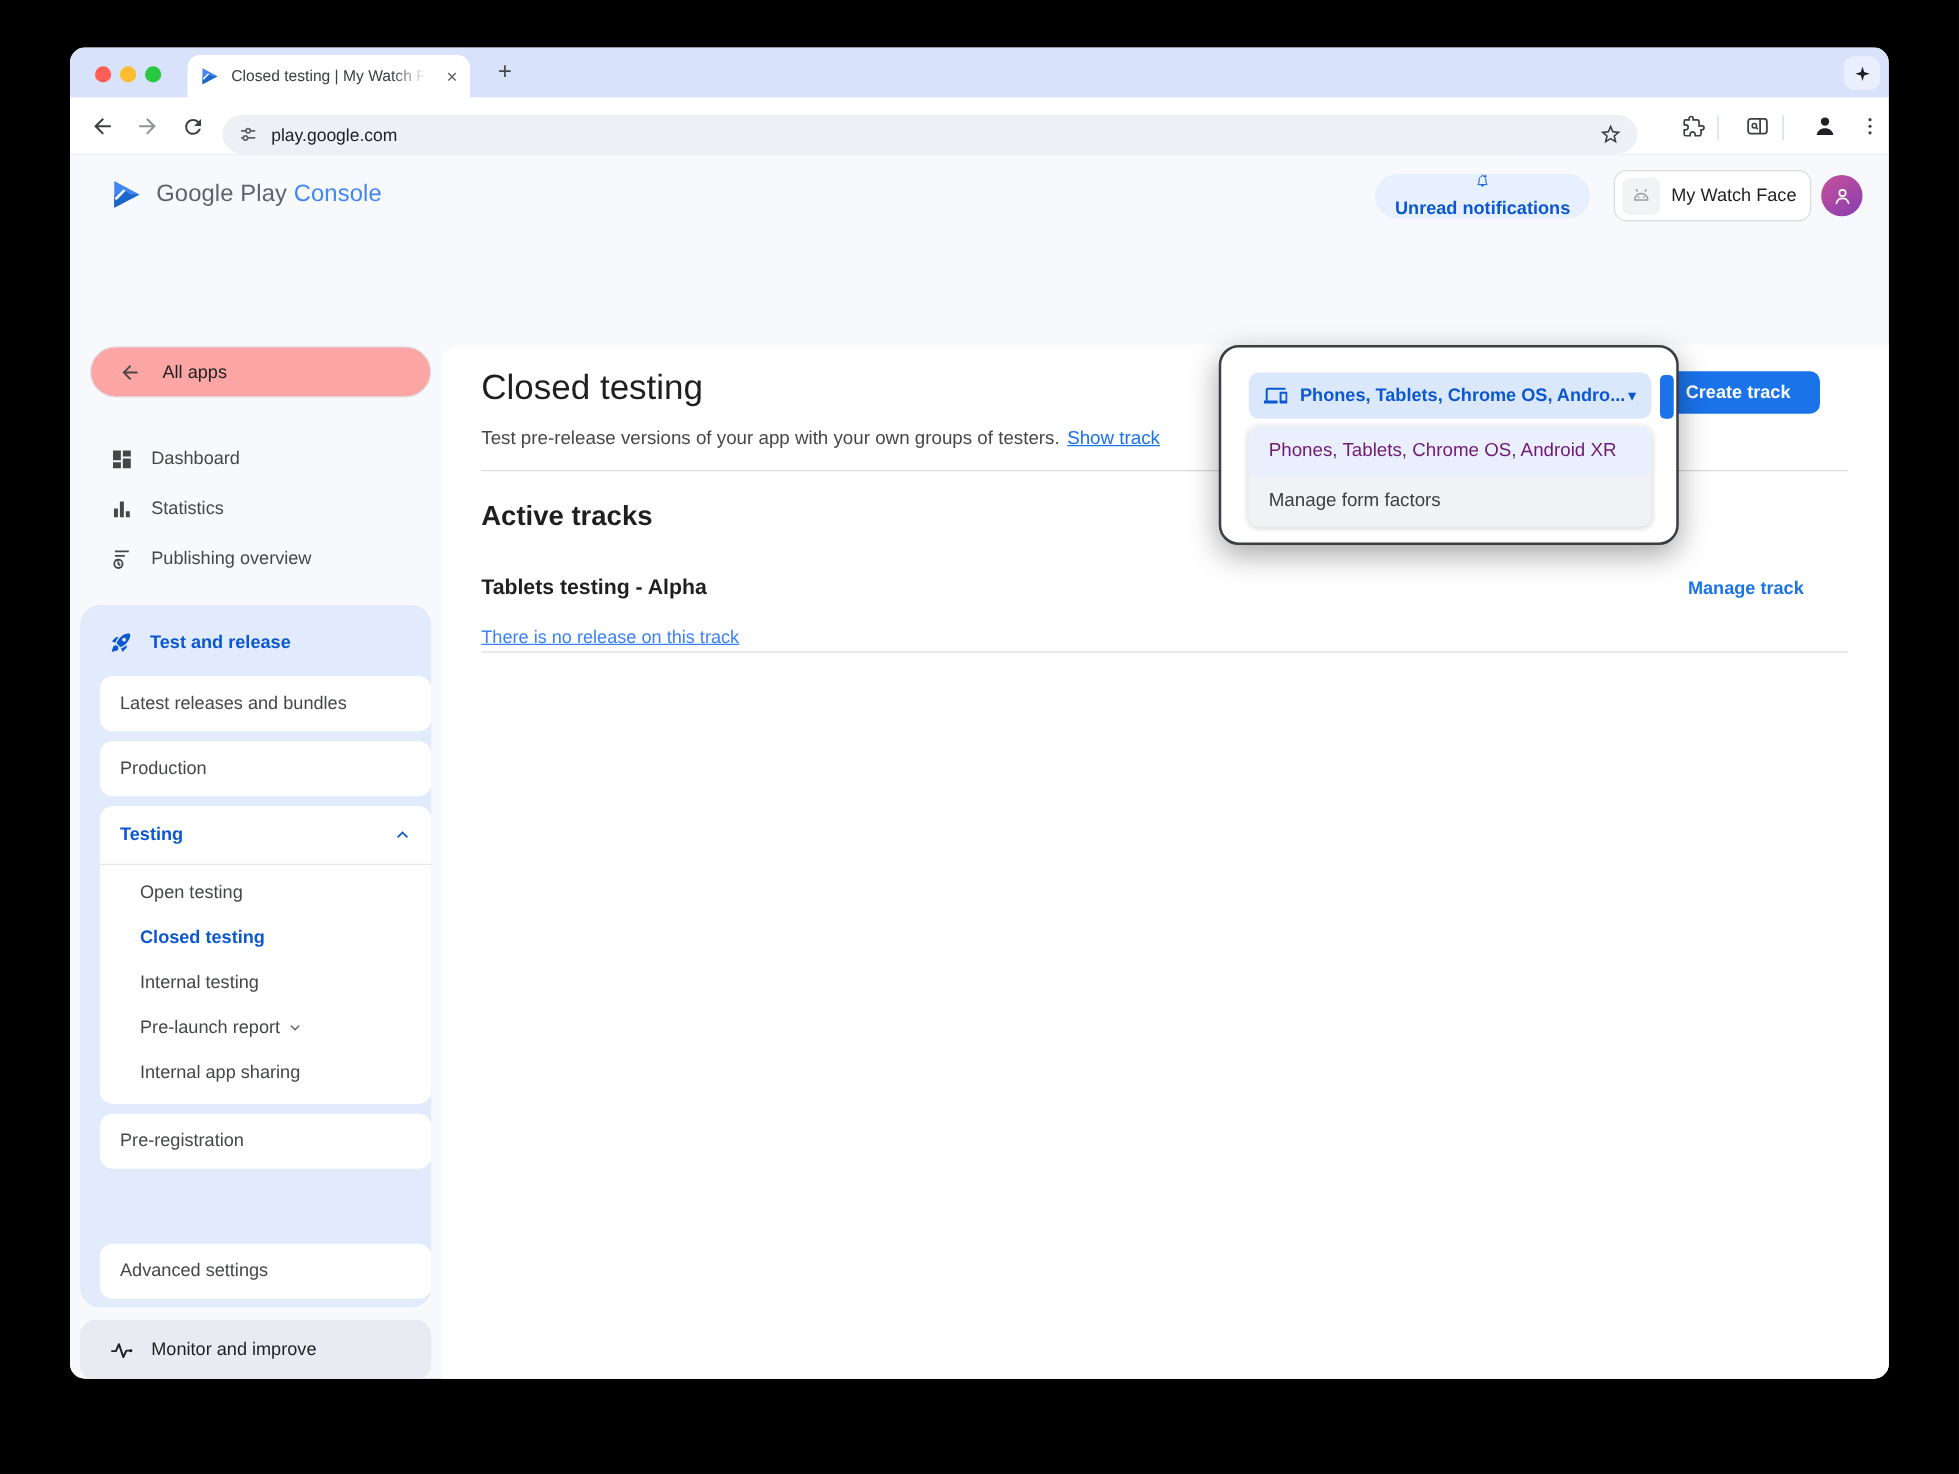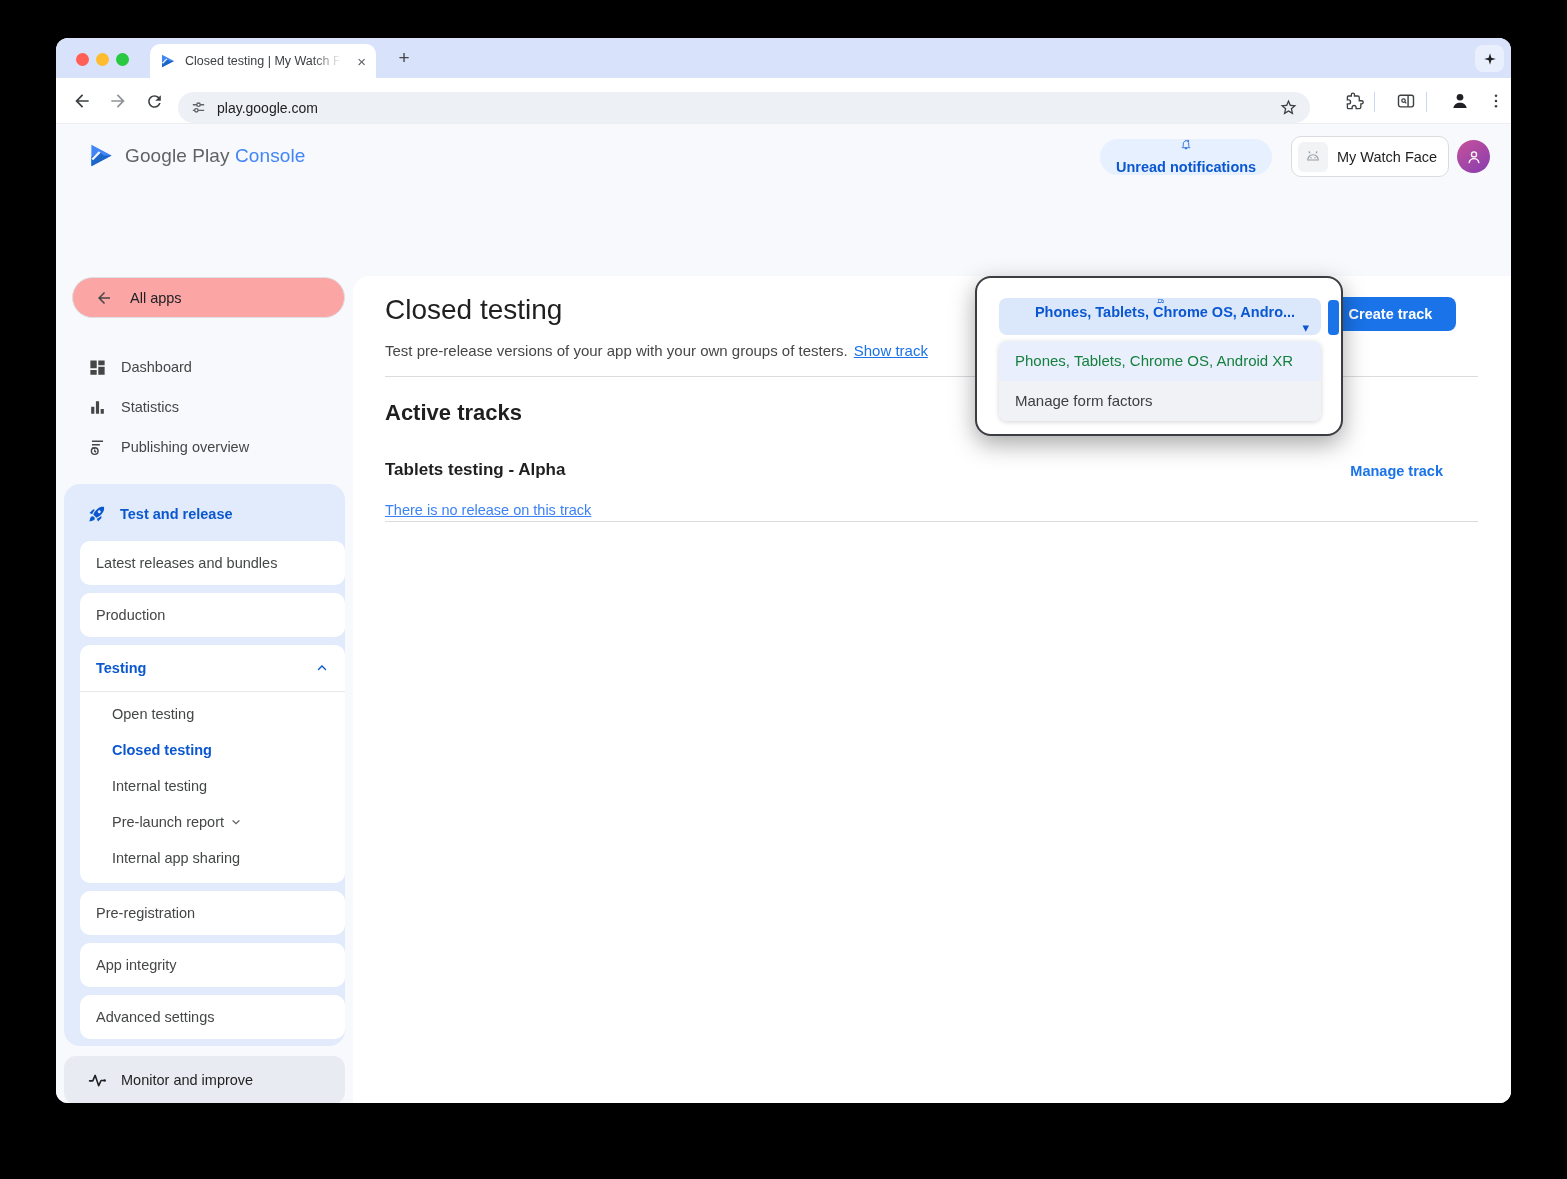--- a/index.html
+++ b/index.html
@@ -67,27 +67,27 @@
   .show-more{color:#1a73e8;text-decoration:underline;margin-left:6px;cursor:pointer;}
   .hdiv{position:absolute;left:32px;right:33px;height:1px;background:#d9dbdf;}
   .sec-title{position:absolute;left:32px;top:124px;font-size:22px;font-weight:bold;color:#1f1f1f;}
   .track-name{position:absolute;left:32px;top:184px;font-size:17px;font-weight:bold;color:#1f1f1f;}
   .track-status{position:absolute;left:32px;top:226px;font-size:14.5px;color:#3b82f6;text-decoration:underline;}
   .manage-link{position:absolute;right:68px;top:187px;font-size:14.5px;font-weight:bold;color:#1a73e8;cursor:pointer;}
   .create-btn{position:absolute;left:972px;top:21px;width:131px;height:34px;border-radius:8px;background:#1a73e8;color:#fff;font-size:14.5px;font-weight:bold;display:flex;align-items:center;justify-content:center;border:none;}
 
   
   .overlay{position:absolute;left:919px;top:152px;width:368px;height:160px;background:#fff;border:2px solid #3a3d41;border-radius:16px;box-shadow:0 8px 24px rgba(0,0,0,.35);box-sizing:border-box;}
-  .ov-select{position:absolute;left:22px;top:20px;width:322px;height:37px;border-radius:8px;background:#dbe8fb;display:flex;align-items:center;box-sizing:border-box;padding:0 12px;flex-direction:column;}
+  .ov-select{position:absolute;left:22px;top:20px;width:322px;height:37px;border-radius:8px;background:#dbe8fb;display:flex;align-items:center;box-sizing:border-box;padding:0 12px;}
   .ov-select span.lbl{font-size:14.5px;font-weight:bold;color:#0b57d0;margin-left:10px;}
   .ov-caret{margin-left:auto;color:#0b57d0;font-size:13px;}
   .ov-sliver{position:absolute;left:351px;top:22px;width:11px;height:35px;border-radius:4px;background:#1a73e8;}
   .ov-menu{position:absolute;left:22px;top:63px;width:322px;border-radius:8px;overflow:hidden;box-shadow:0 1px 5px rgba(0,0,0,.18);}
   .ov-item{height:40px;line-height:40px;padding-left:16px;font-size:15px;}
-  .ov-item.first{background:#e9effc;color:#15803d;}
+  .ov-item.first{background:#e9effc;color:#701a75;}
   .ov-item.second{background:#f0f2f5;color:#3c4043;}
 </style>
 </head>
 <body>
 
 <div class="stage">
 <div class="window">
 
   <div class="tabstrip">
     <span class="traffic" style="left:20px;background:#ff5f57;"></span>
@@ -273,23 +273,20 @@
             </svg>
       </div>
       <div class="t-child">
         <span>Internal app sharing</span>
       </div>
     </div>
 
     <div class="side-card simple" style="top:767px;">
       <span>Pre-registration</span>
     </div>
-    <div class="side-card simple" style="top:819px;">
-      <span>App integrity</span>
-    </div>
     <div class="side-card simple" style="top:871px;">
       <span>Advanced settings</span>
     </div>
 
     <div class="gray-item" style="top:932px;">
       <svg width="19" height="19" viewBox="0 0 24 24">
             <path d="M2 12.5h4l3-7 4.5 13 3-6.5h3" fill="none" stroke="#202124" stroke-width="2" stroke-linecap="round" stroke-linejoin="round"></path>
             <circle cx="21" cy="12" r="1.6" fill="#202124"></circle>
           </svg>
       <span>Monitor and improve</span>

